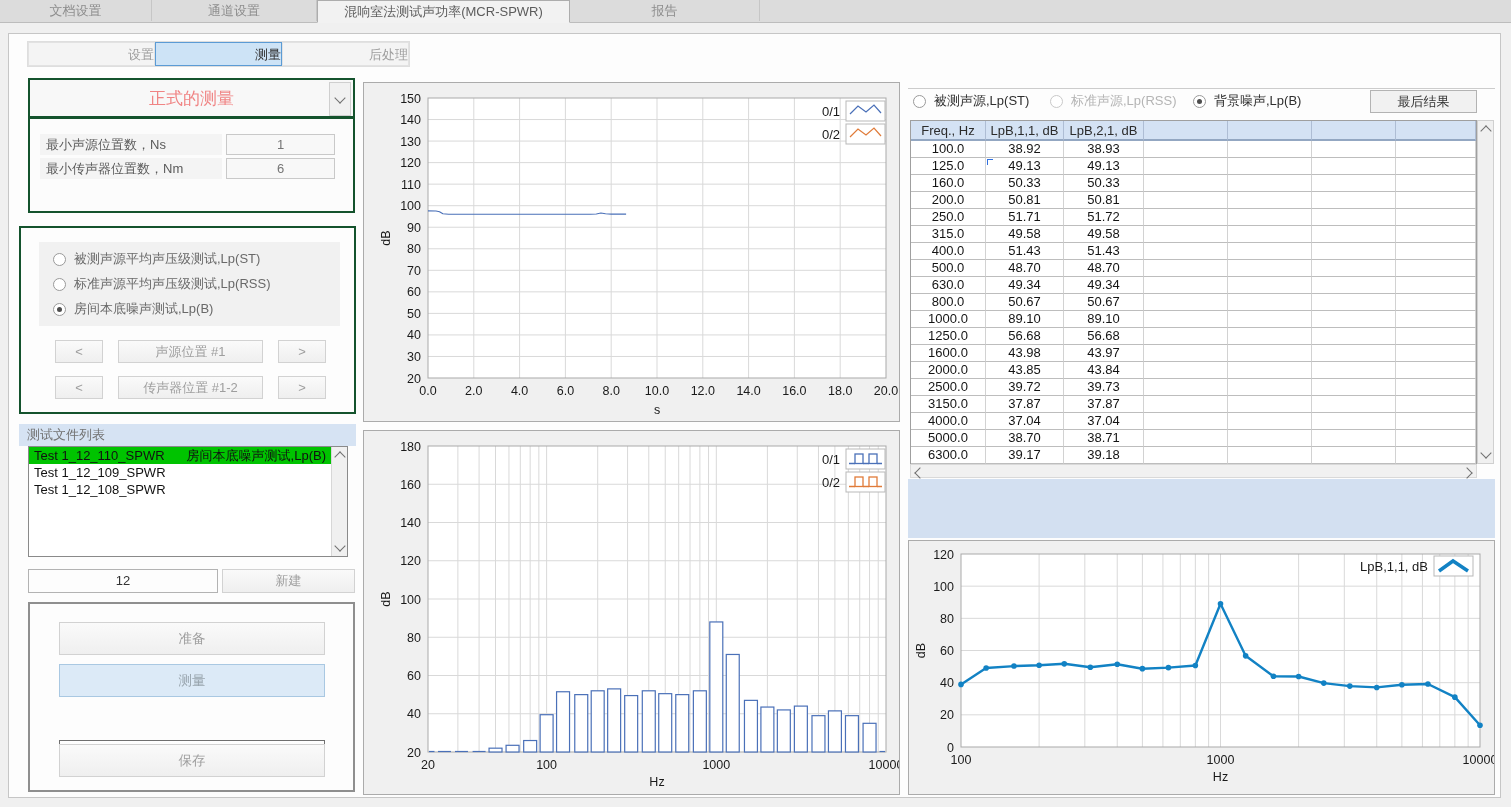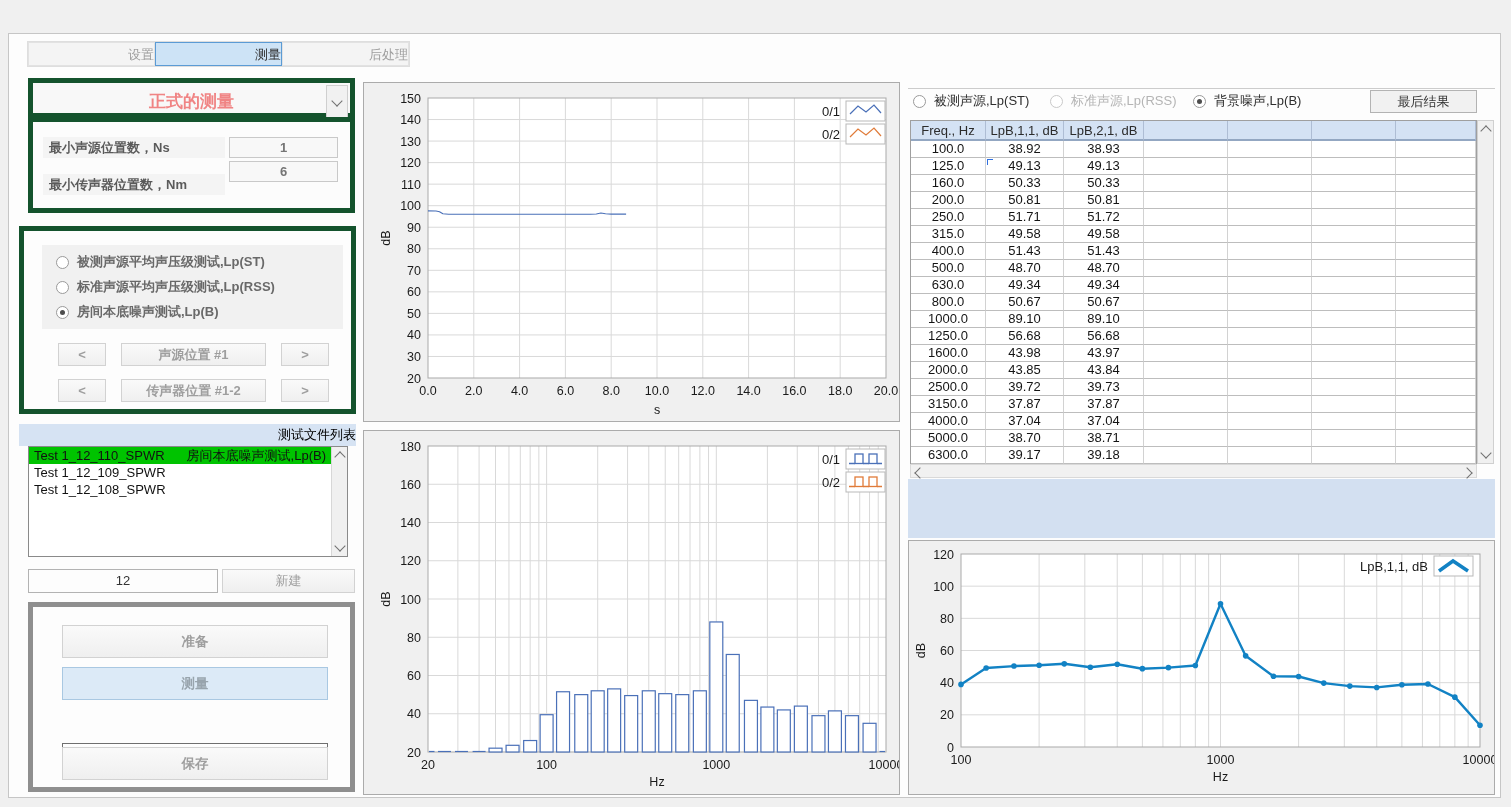--- a/index.html
+++ b/index.html
@@ -10,21 +10,21 @@
   .tab{position:absolute;top:0;height:21px;line-height:21px;text-align:center;color:#8d8d8d;
        border-right:1px solid #c6c6c6;box-sizing:border-box;cursor:default;}
   .tab.active{background:#f2f2f2;border:1px solid #adadad;border-bottom:1px solid #f2f2f2;color:#5c5c5c;height:23px;}
   .mainbg{position:absolute;left:8px;top:33px;width:1493px;height:765px;background:#fdfdfd;border:1px solid #c6c6c6;box-sizing:border-box;}
   
   .subtabs{position:absolute;left:27px;top:41px;width:383px;height:26px;border:1px solid #dedede;background:#f5f5f5;box-sizing:border-box;}
   .subtab{position:absolute;top:0;height:24px;line-height:24px;text-align:right;color:#9d9d9d;background:#f4f4f4;
           border:1px solid #e2e2e2;box-sizing:border-box;cursor:default;}
   .subtab.selected{background:#cde3f6;border:1px solid #5b9bd5;color:#2e2e2e;}
   
-  .box{position:absolute;border:5px solid #14532d;background:#fcfcfc;box-sizing:border-box;font-weight:bold;}
+  .box{position:absolute;border:2px solid #14532d;background:#fcfcfc;box-sizing:border-box;}
   .mode-box{background:#f8f8f8;}
   .mode-text{position:absolute;left:0;top:0;width:100%;height:100%;text-align:center;line-height:38px;font-size:17px;color:#f08484;}
   .dd-btn{position:absolute;right:2px;top:2px;width:22px;height:34px;background:#f1f1f1;border:1px solid #cfcfcf;box-sizing:border-box;
           display:flex;align-items:center;justify-content:center;}
   .chev{display:inline-block;width:7px;height:7px;border-right:1.6px solid #707070;border-bottom:1.6px solid #707070;}
   .chev.down{transform:rotate(45deg);margin-top:-3px;}
   .chev.up{transform:rotate(-135deg);margin-bottom:-3px;}
   .chev.left{transform:rotate(135deg);margin-right:-3px;}
   .chev.right{transform:rotate(-45deg);margin-left:-3px;}
   .param-label{position:absolute;left:10px;width:182px;height:21px;line-height:21px;background:#f4f4f4;color:#5a5a5a;padding-left:6px;box-sizing:border-box;}
@@ -37,21 +37,21 @@
   .rdot.dis{border-color:#c9c9c9;}
   .rlabel{margin-left:8px;color:#696969;font-size:13px;}
   .rlabel.dis{color:#b4b4b4;}
   .rlabel.dark{color:#2e2e2e;}
   .ubtn{position:absolute;background:linear-gradient(#fafafa,#efefef);border:1px solid #d2d2d2;box-sizing:border-box;
         text-align:center;color:#9e9e9e;cursor:default;}
   .ubtn.dark{color:#333;border-color:#b3b3b3;background:#fdfdfd;}
   .ubtn.highlight{background:#dceaf7;border-color:#a9c8e2;color:#98a4ad;}
   .ubtn.active{background:linear-gradient(#ffffff,#e4e4e4);border:1px solid #6f6f6f;color:#141414;margin-top:36px;}
   
-  .list-title{position:absolute;background:#d6e3f3;color:#000000;line-height:22px;padding-left:8px;box-sizing:border-box;text-align:right;}
+  .list-title{position:absolute;background:#d6e3f3;color:#737373;line-height:22px;padding-left:8px;box-sizing:border-box;}
   .filelist{position:absolute;background:#fff;border:1px solid #8a8a8a;box-sizing:border-box;overflow:hidden;}
   .fitem{height:17px;line-height:17px;padding-left:5px;white-space:pre;color:#111;font-size:13px;}
   .fitem.sel{background:#00c300;}
   .fsuffix{margin-left:22px;}
   .vscroll{position:absolute;background:#f0f0f0;border-left:1px solid #d7d7d7;box-sizing:border-box;}
   .sbarrow{position:absolute;left:0;width:100%;height:17px;display:flex;align-items:center;justify-content:center;background:#f0f0f0;}
   
   .rtable{position:absolute;background:#fff;border:1px solid #9f9f9f;box-sizing:border-box;}
   .trow{display:grid;grid-template-columns:75px 78px 80px 84px 84px 84px 80px;}
   .th{height:20px;line-height:20px;background:#d4e2f4;border-right:1px solid #aebdd4;border-bottom:2px solid #93a7c2;
@@ -63,38 +63,44 @@
   .bluebox{position:absolute;background:#d3e0f1;}
   .hairline{position:absolute;height:1px;background:#cccccc;}
   
   .chartpanel{position:absolute;background:#f0f0f0;border:1px solid #ababab;box-sizing:border-box;}
   svg text{font-family:"Liberation Sans","DejaVu Sans",sans-serif;}
 </style>
 </head>
 <body>
 
 <div id="root">
+  <div class="tabbar">
+      <div class="tab" style="left: 0px; width: 152px;">文档设置</div>
+      <div class="tab" style="left: 152px; width: 165px;">通道设置</div>
+      <div class="tab active" style="left: 317px; width: 253px;">混响室法测试声功率(MCR-SPWR)</div>
+      <div class="tab" style="left: 570px; width: 190px;">报告</div>
+    </div>
   <div class="mainbg"></div>
   <div class="subtabs">
       <div class="subtab" style="left: 0px; width: 127px;">设置</div>
       <div class="subtab selected" style="left: 127px; width: 127px;">测量</div>
       <div class="subtab" style="left: 254px; width: 127px;">后处理</div>
     </div>
 
   <div class="box mode-box" style="left:28px;top:78px;width:327px;height:40px;">
     <div class="mode-text">正式的测量</div>
     <div class="dd-btn">
         <span class="chev down"></span>
       </div>
   </div>
 
   <div class="box" style="left:28px;top:117px;width:327px;height:96px;">
       <div class="param-label" style="top: 15px;">最小声源位置数，Ns</div>
       <div class="param-field" style="top: 15px;">1</div>
-      <div class="param-label" style="top: 39px; margin-top: 13px;">最小传声器位置数，Nm</div>
+      <div class="param-label" style="top: 39px;">最小传声器位置数，Nm</div>
       <div class="param-field" style="top: 39px;">6</div>
     </div>
 
   <div class="box" style="left:19px;top:226px;width:337px;height:188px;background:#fdfdfd;">
     <div class="radio-panel" style="left:18px;top:14px;width:301px;height:84px;">
         <div class="radio-row" style="left: 14px; top: 8px;">
           <div class="rdot"></div>
           <div class="rlabel">被测声源平均声压级测试,Lp(ST)</div>
         </div>
         <div class="radio-row" style="left: 14px; top: 33px;">

